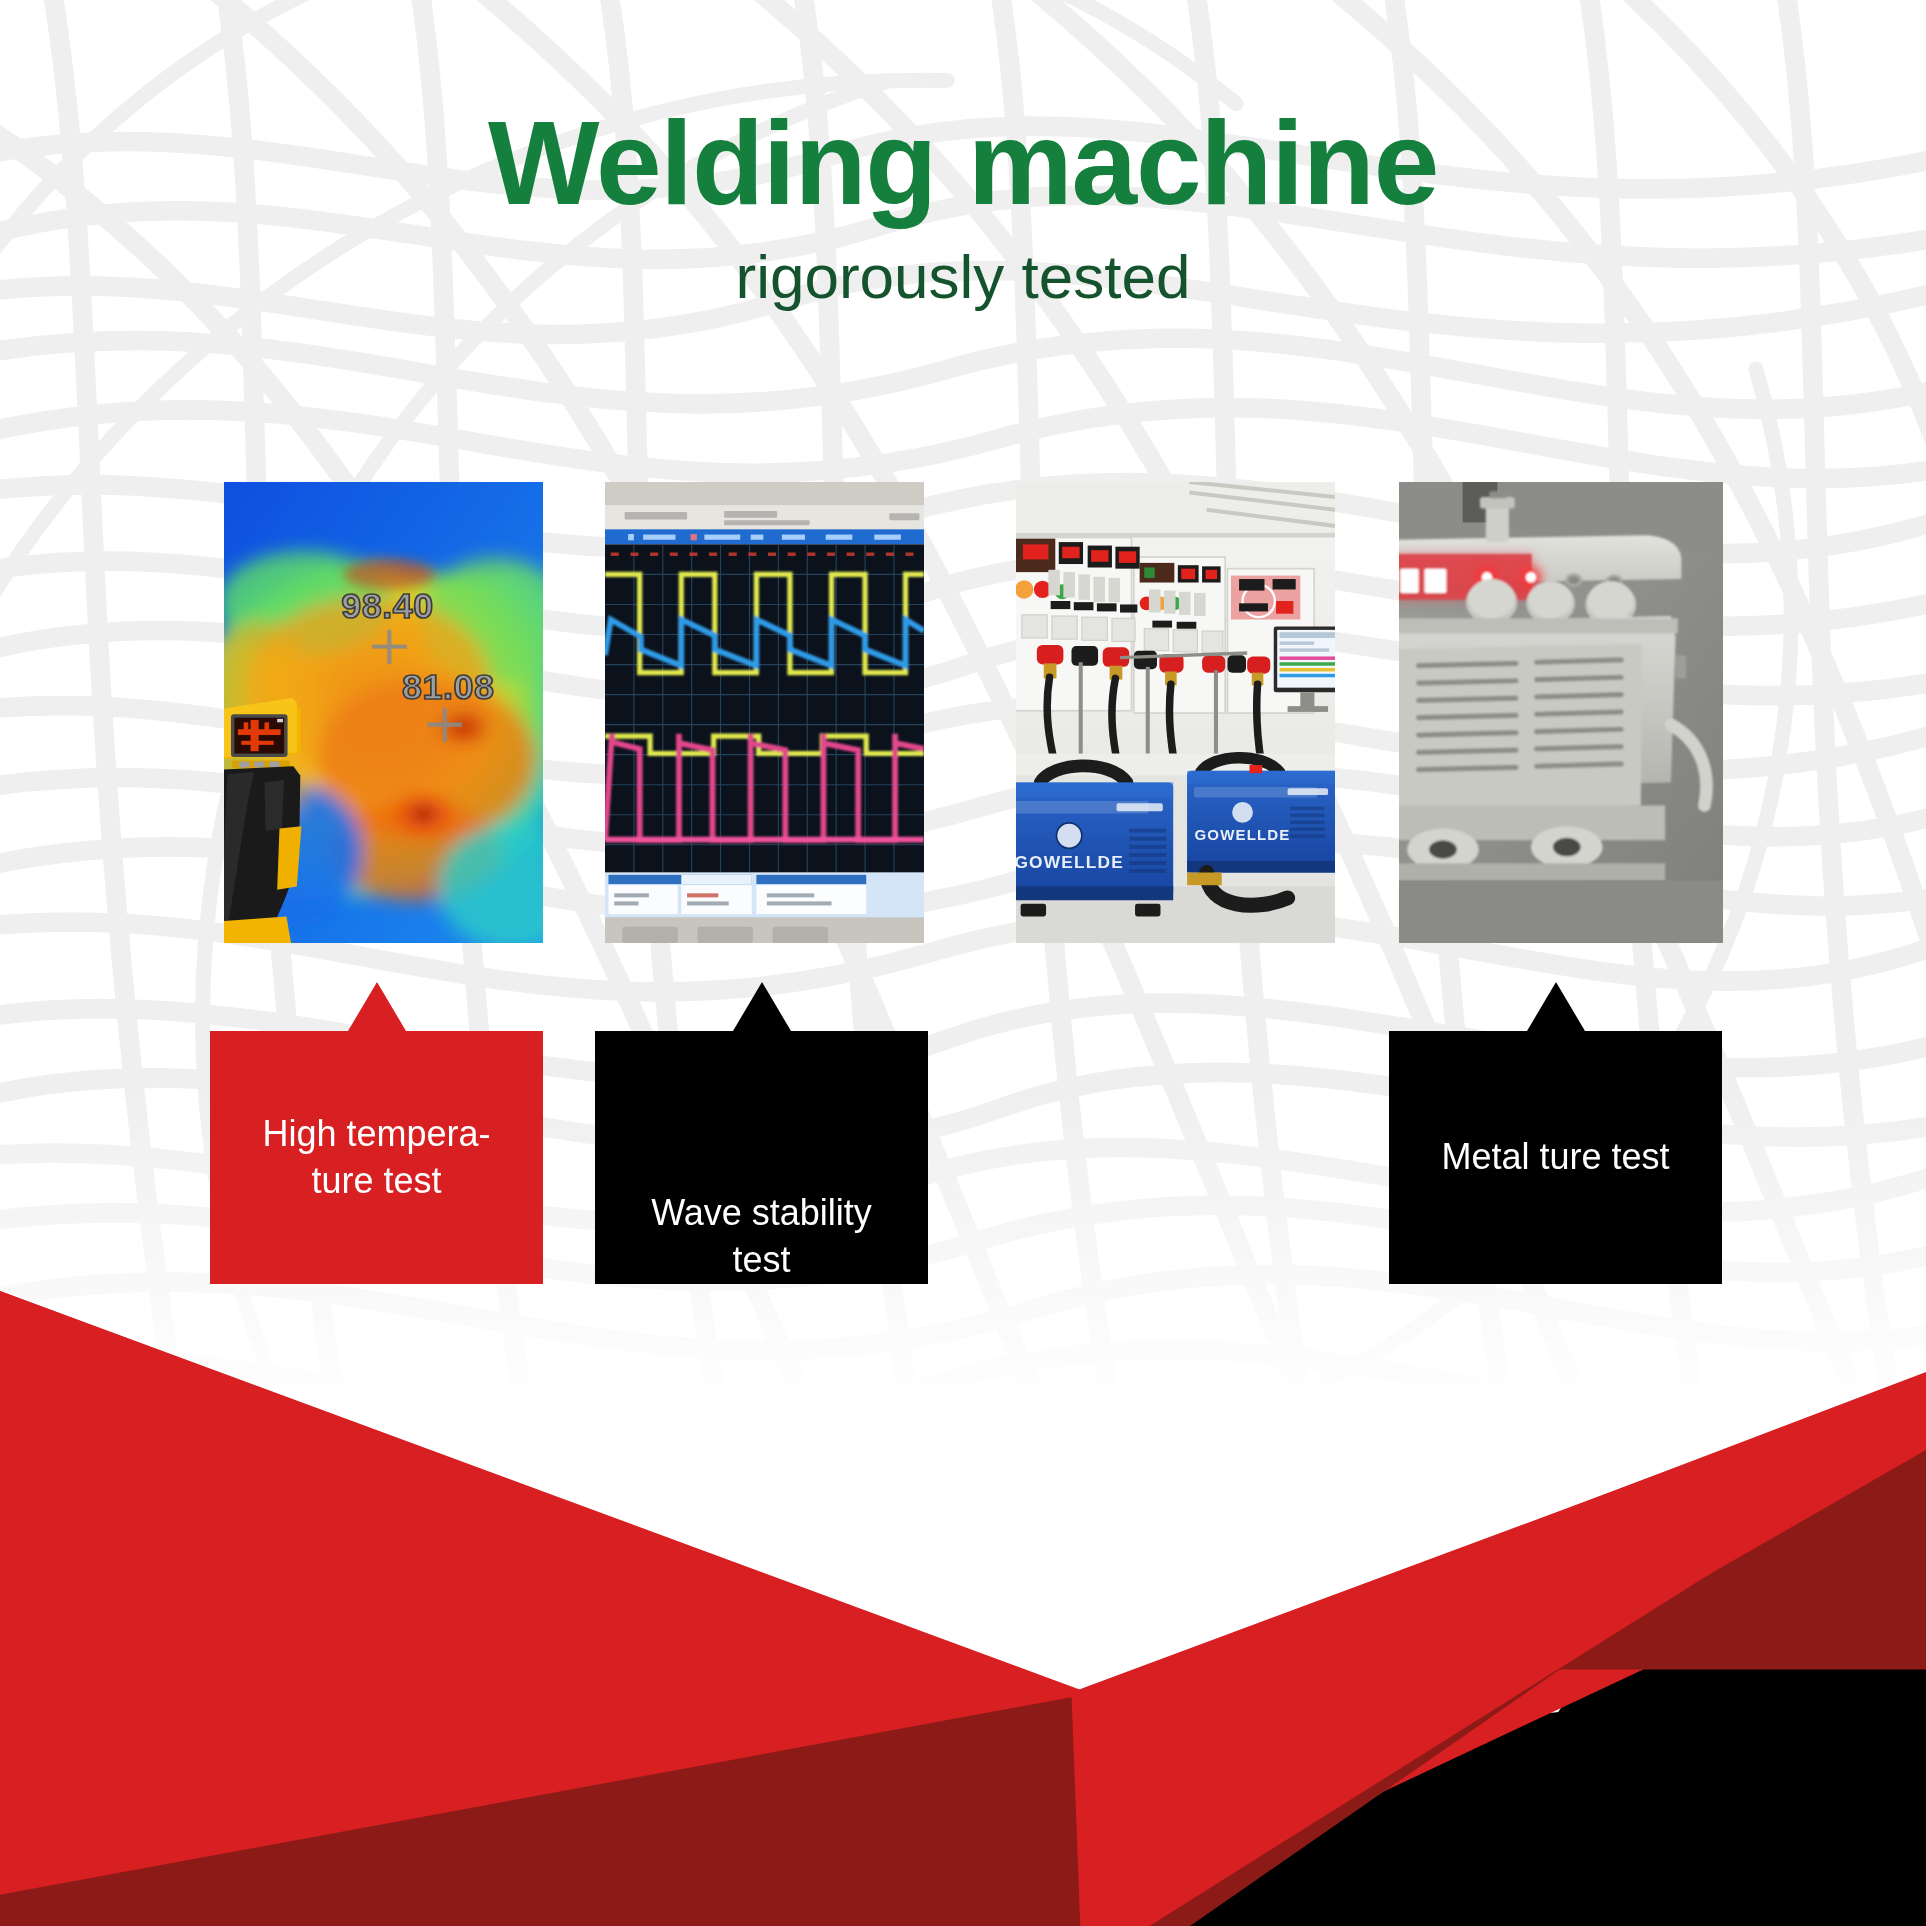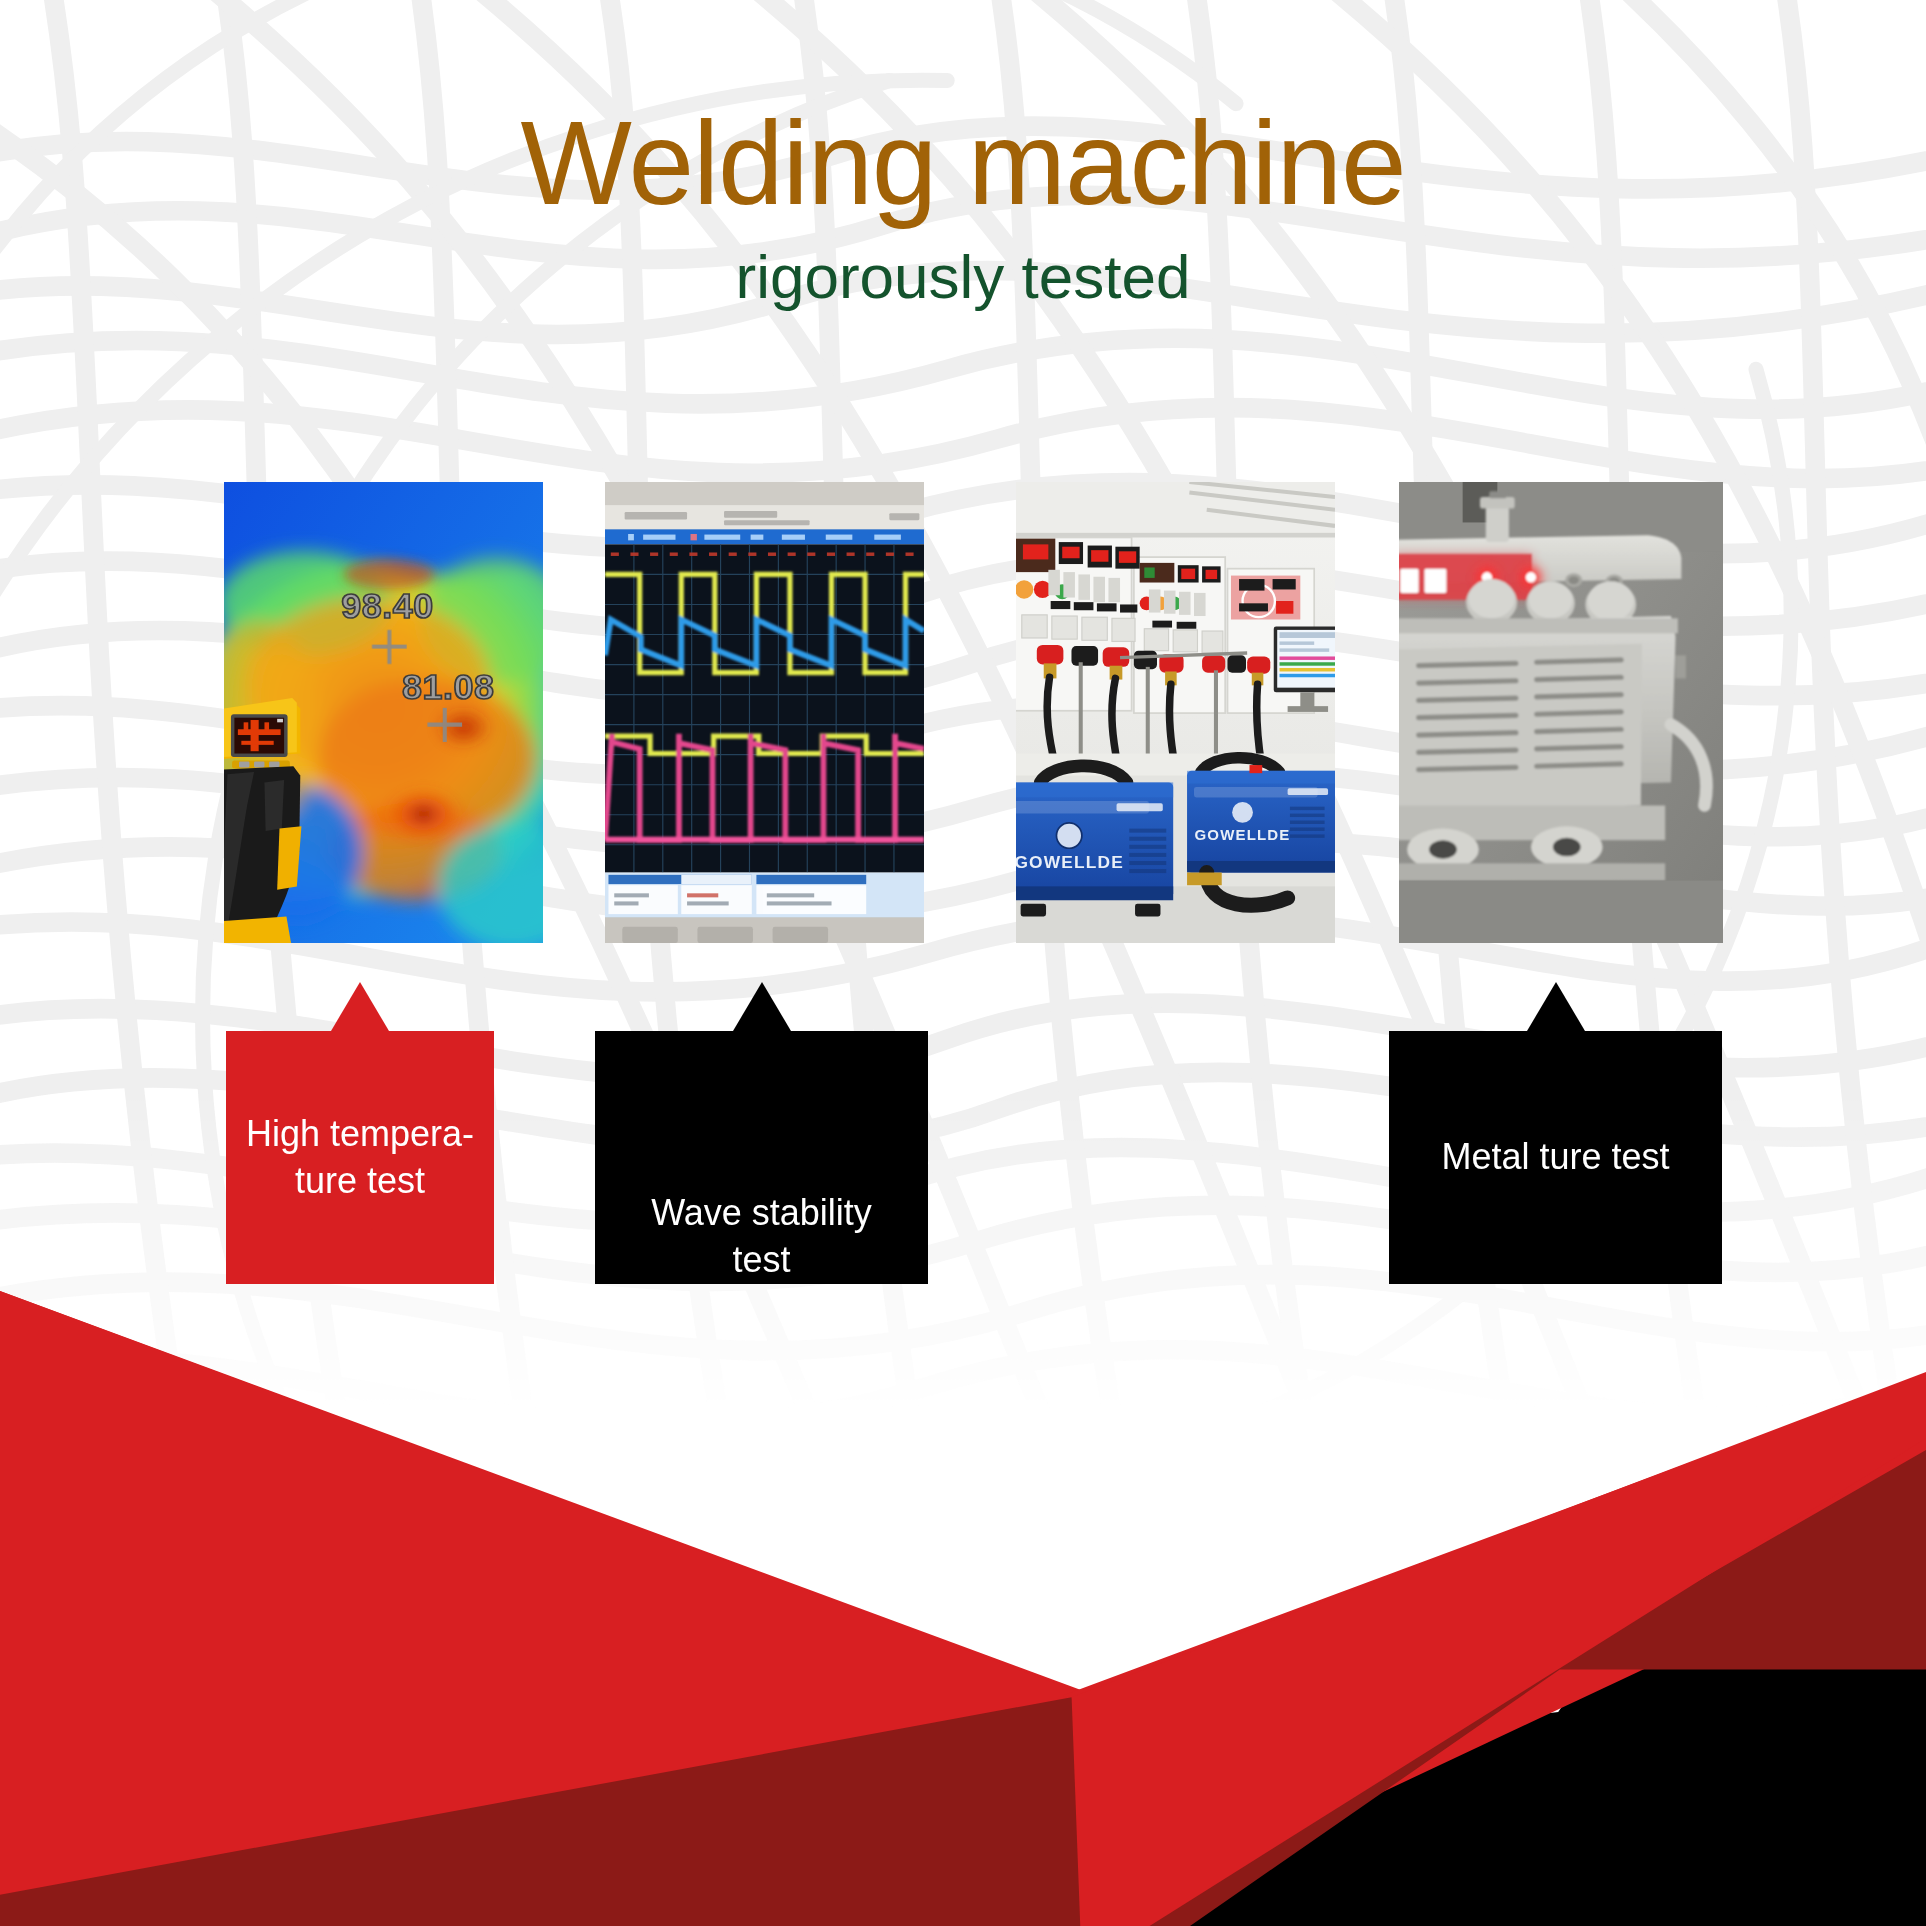--- a/index.html
+++ b/index.html
@@ -11,21 +11,21 @@
   }
   #stage{position:absolute;inset:0;width:1926px;height:1926px;overflow:hidden;background:#fff;}
 
   
   .bg-texture{position:absolute;inset:0;z-index:0;overflow:hidden;background:#ffffff;}
   .bg-texture svg{position:absolute;top:-35px;left:-35px;width:1999px;height:1444px;}
 
   
   .headings{position:absolute;z-index:5;left:0;right:0;top:104px;text-align:center;}
   .title{
-    font-size:118px;line-height:1.0;font-weight:normal;color:#a16207;
+    font-size:118px;line-height:1.0;font-weight:bold;color:#15803d;
     letter-spacing:-1.2px;margin:0;white-space:nowrap;
   }
   .subtitle{
     font-size:62px;line-height:1.0;font-weight:normal;color:#14532d;
     margin:24px 0 0 0;white-space:nowrap;
   }
 
   
   .col{position:absolute;z-index:6;}
   .photo{position:absolute;overflow:hidden;background:#ddd;}
@@ -196,21 +196,21 @@
           </g>
           <path d="M-10,498 L120,492 L132,508 L130,640 C120,690 100,740 70,798 L-10,798 Z" fill="#1A1A1A"></path>
           <path d="M6,506 L52,502 L40,560 C30,620 20,690 8,760 L-6,760 Z" fill="#2E2E2E" opacity=".8"></path>
           <path d="M70,520 L104,516 L100,600 L72,604 Z" fill="#2B2B2B"></path>
           <path d="M96,600 L134,596 L126,700 L92,706 Z" fill="#F0B000"></path>
           <path d="M0,760 L108,752 L116,798 L-10,798 Z" fill="#F2B400"></path>
         </g>
       </svg>
     </div>
 
-    <div class="card" style="left:16px;top:549px;width:268px;height:253px;background:#D81F22;justify-content:center;">
+    <div class="card" style="left:0;top:549px;width:333px;height:253px;background:#D81F22;justify-content:center;">
       <span class="pointer" style="border-bottom:49px solid #D81F22;"></span>
       <span class="card-label">High tempera-<br>ture test</span>
     </div>
   </div>
 
   <div class="col" style="left:595px;top:482px;width:333px;height:803px;">
 
     <div class="photo" style="left:10.4px;top:0;width:319px;height:461px;">
       <svg viewBox="0 0 552 798" preserveAspectRatio="none">
         <defs>

